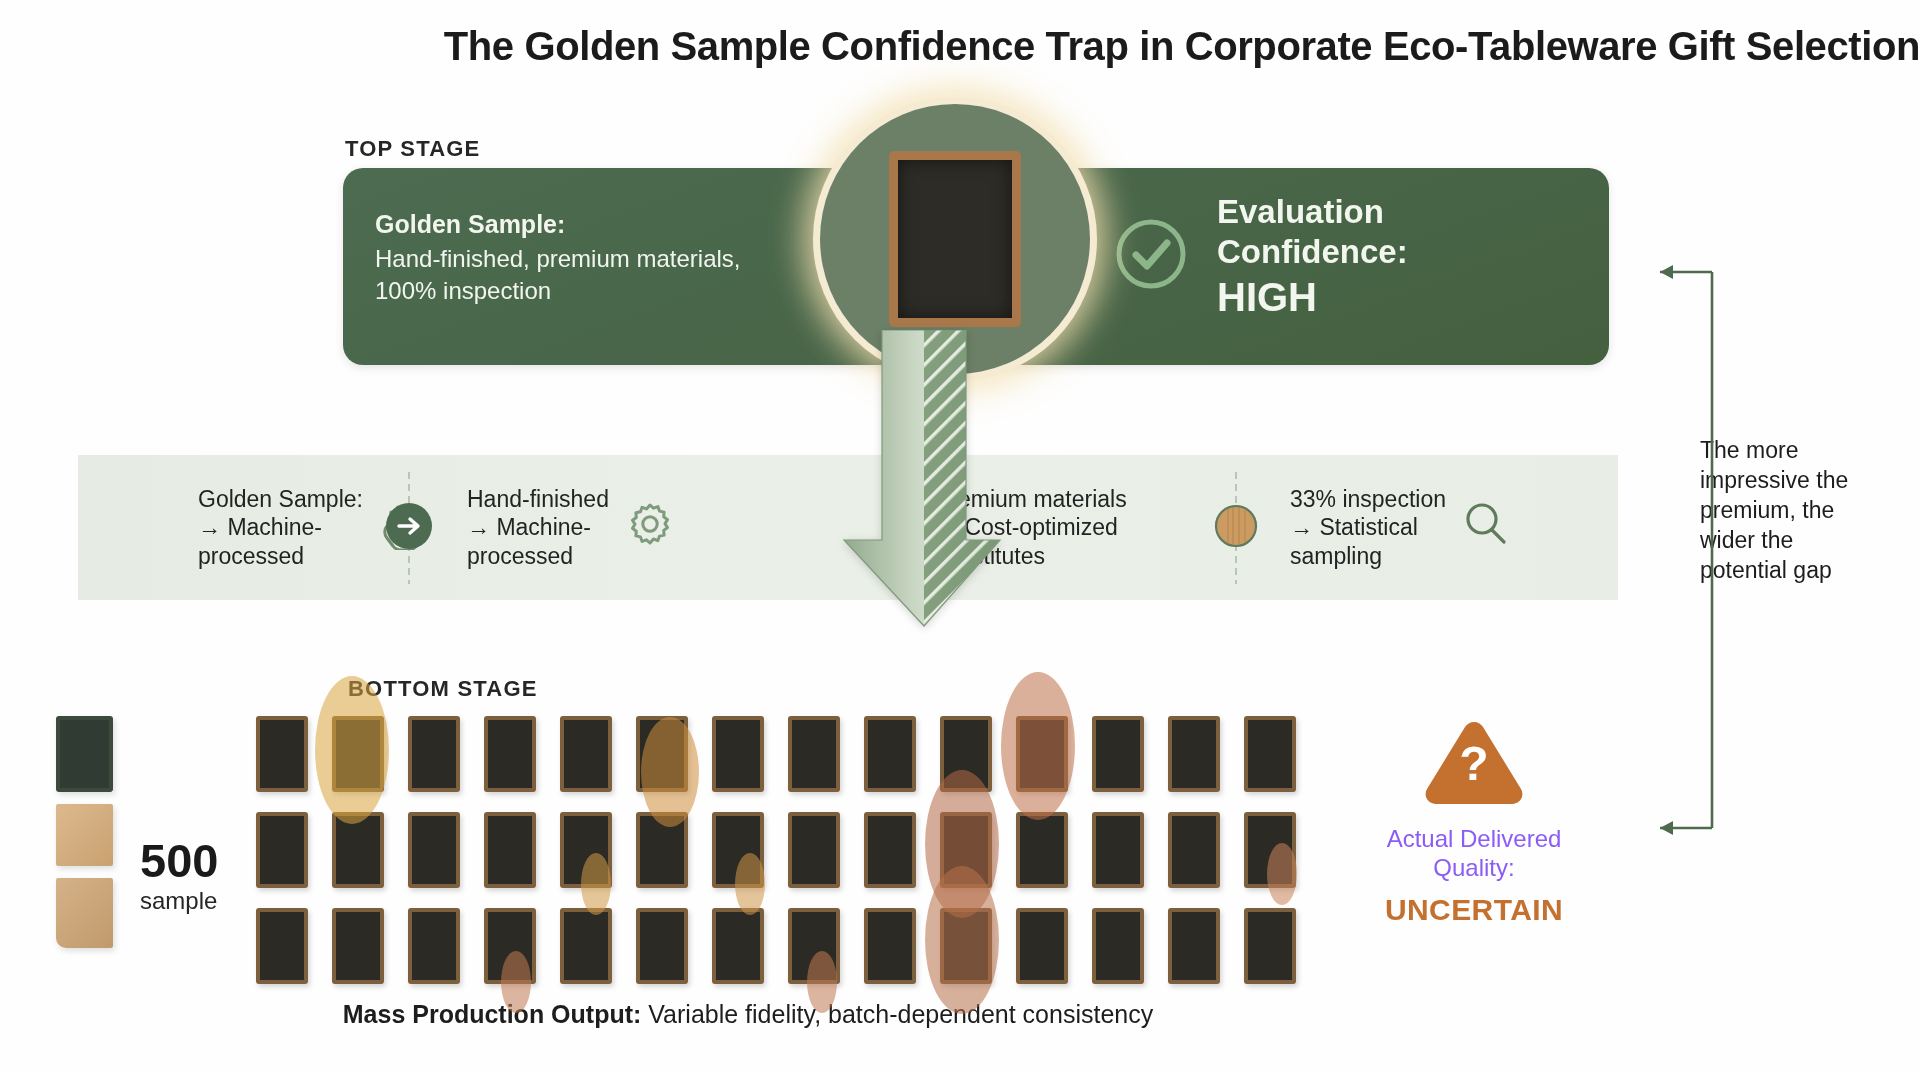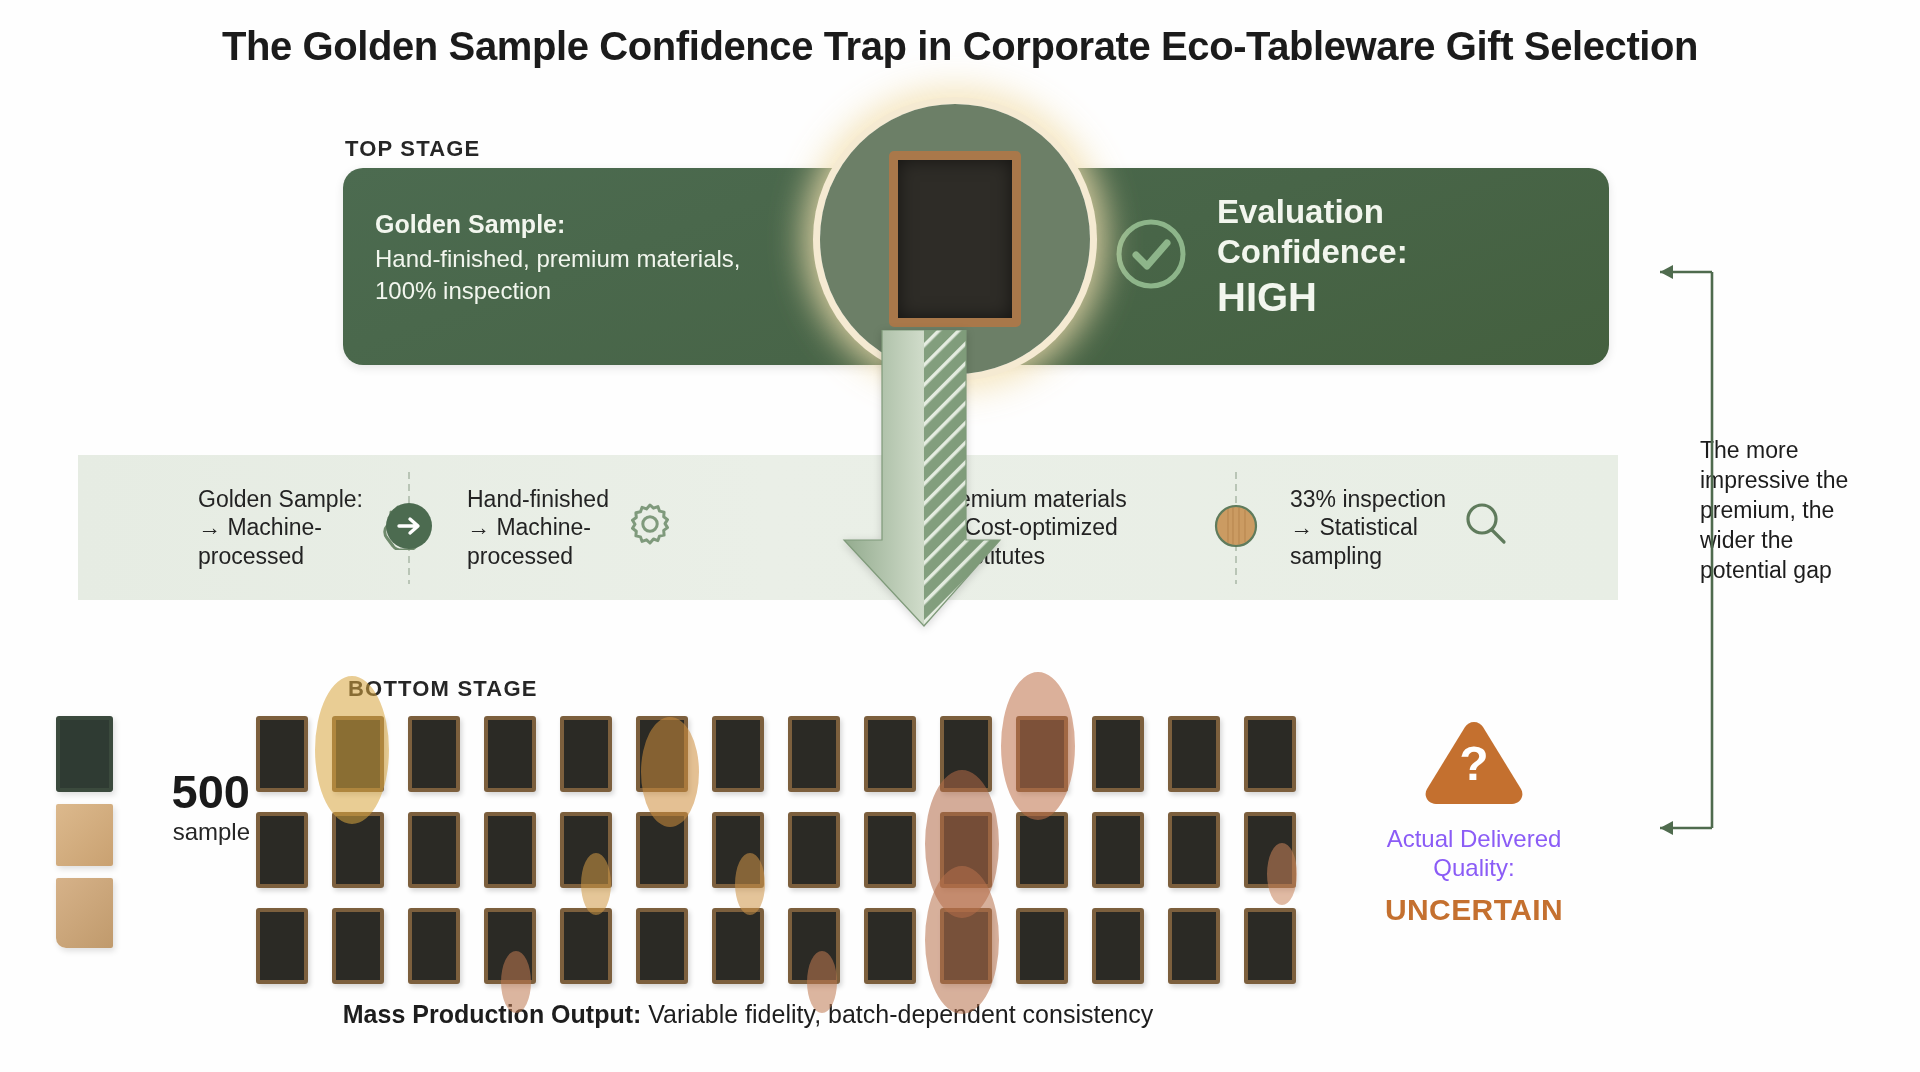--- a/index.html
+++ b/index.html
@@ -7,21 +7,21 @@
     width: 1920px; height: 1072px;
     background: #ffffff;
     font-family: "Liberation Sans", sans-serif;
     overflow: hidden;
   }
   #stage { position: relative; width: 1920px; height: 1072px; background: #fefefe; }
 
   
   .title {
     position: absolute; left: 0; top: 24px; width: 1920px;
-    text-align: center;
+    text-align: right;
     font-size: 40px; font-weight: bold; color: #1b1b1b;
     letter-spacing: -0.4px;
   }
 
   
   .stage-label {
     position: absolute;
     font-size: 22px; font-weight: bold; color: #262626;
     letter-spacing: 1.2px;
   }
@@ -137,21 +137,21 @@
   .legend-stack { position: absolute; left: 56px; top: 716px; }
   .legend-chip { position: relative; margin-bottom: 12px; box-shadow: 2px 3px 6px rgba(0,0,0,.13); }
   .chip-box {
     width: 57px; height: 76px; background: #2f3b33;
     border: 4px solid #3b4a3d; border-radius: 3px;
     display: flex; align-items: flex-start; justify-content: space-evenly; padding-top: 6px;
   }
   .chip-paper { width: 57px; height: 62px; background: linear-gradient(135deg,#dcb98d,#c9a171); border-radius: 2px; }
   .chip-paper2 { width: 57px; height: 70px; background: linear-gradient(135deg,#d6b289,#c09a6c); border-radius: 2px 2px 2px 10px; }
 
-  .count-block { position: absolute; left: 140px; top: 768px; width: 110px; text-align: right; }
+  .count-block { position: absolute; left: 140px; top: 837px; width: 110px; text-align: left; }
   .count-block .num { font-size: 47px; font-weight: bold; color: #1a1a1a; line-height: 1; }
   .count-block .unit { font-size: 24px; color: #262626; margin-top: 3px; }
 
   .grid {
     position: absolute; left: 256px; top: 716px;
     width: 1070px; height: 270px;
   }
   .grid-row { position: absolute; left: 0; width: 1070px; height: 80px; }
   .pkg {
     position: absolute; width: 52px; height: 76px;

